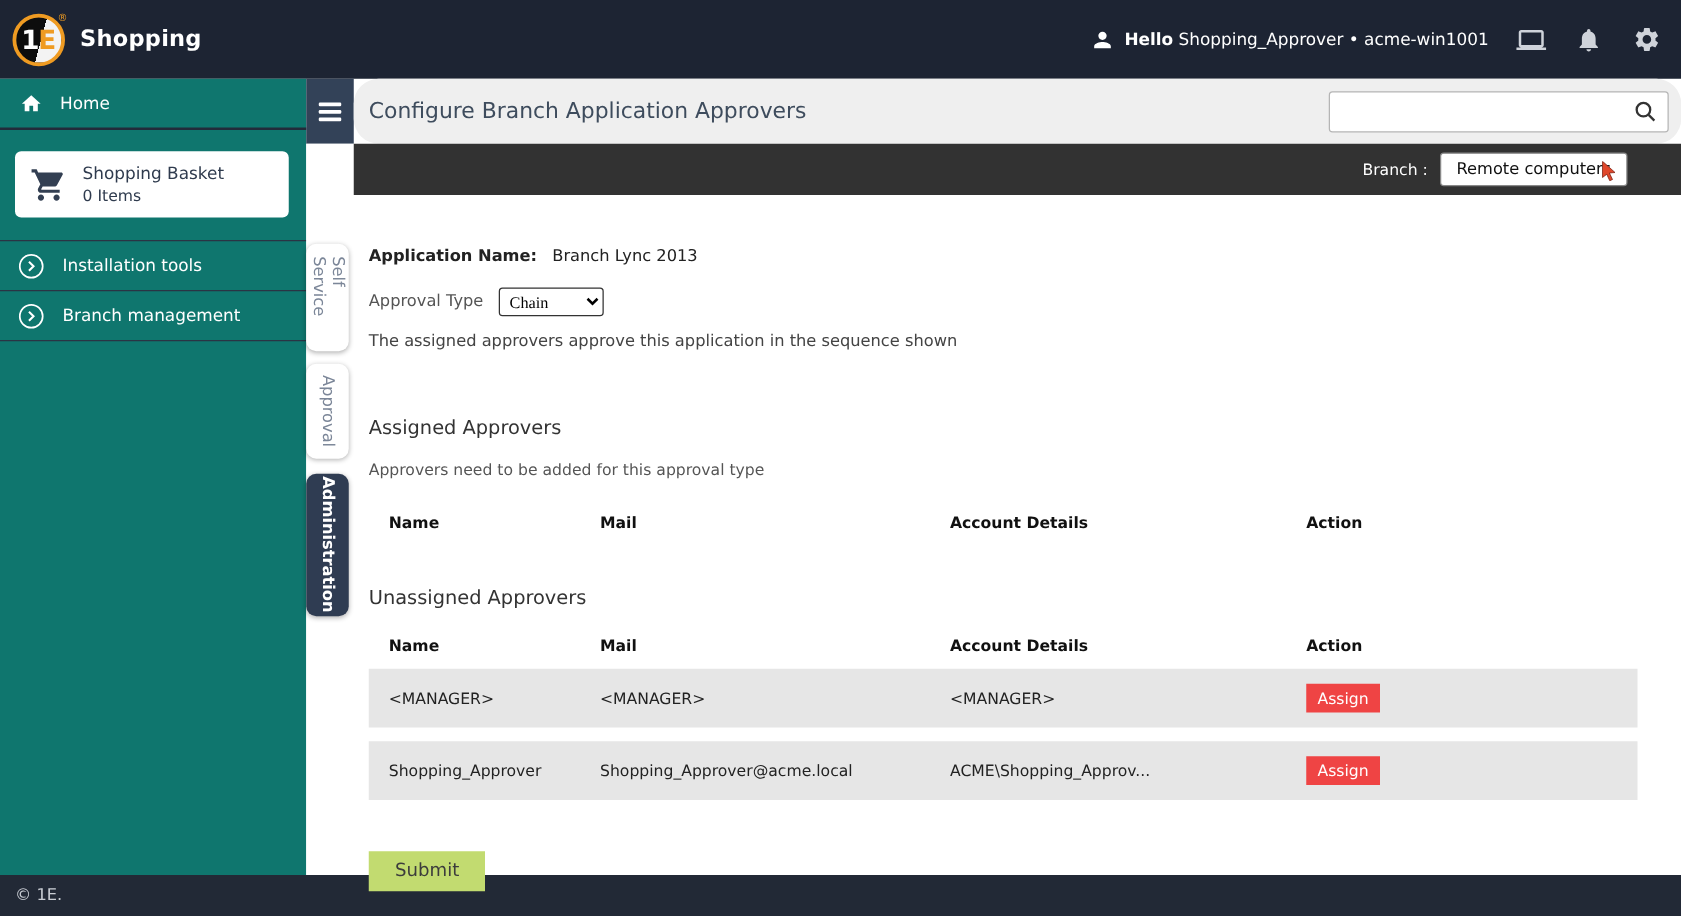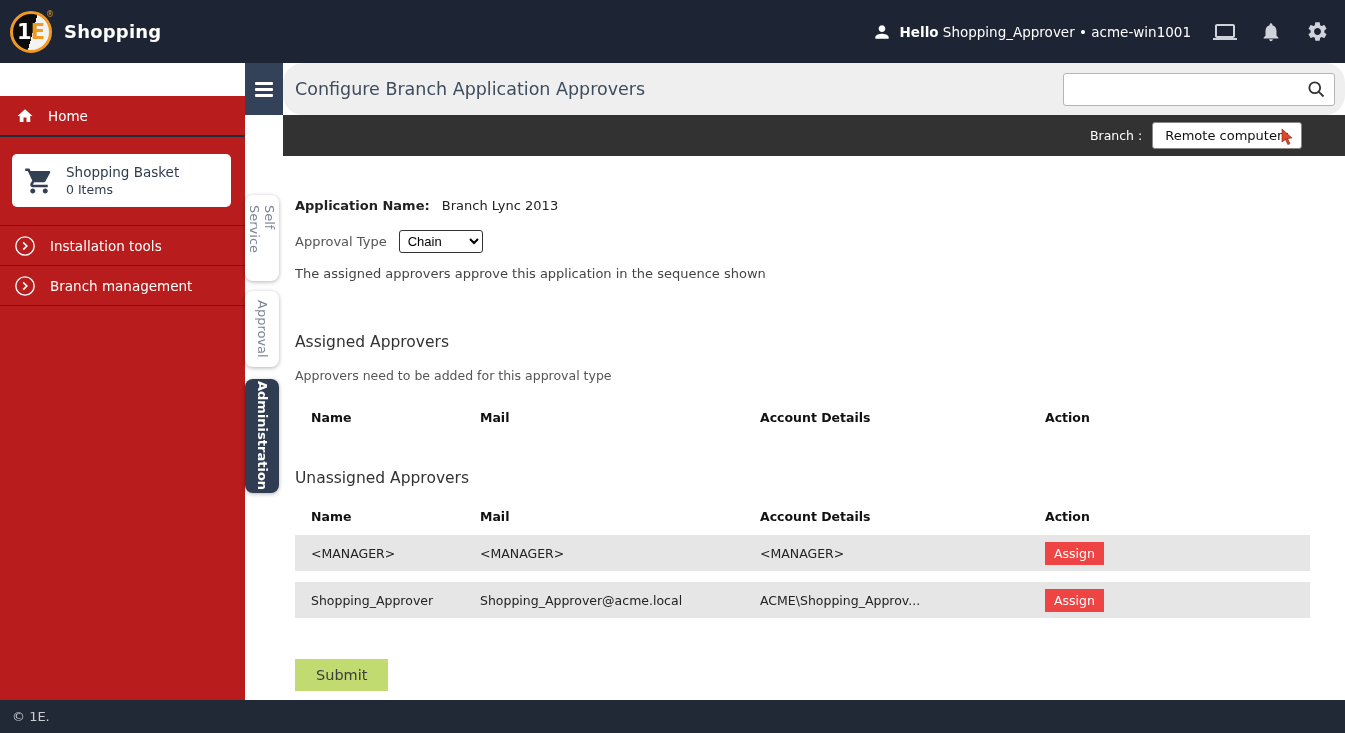--- a/index.html
+++ b/index.html
@@ -20,21 +20,21 @@
   .topbar-right { margin-left:auto; display:flex; align-items:center; gap:22px; }
   .greeting { display:flex; align-items:center; gap:8px; color:#fff; font-size:13.5px; }
   .greeting b { font-weight:bold; }
   .top-icon { width:24px; height:24px; display:flex; align-items:center; justify-content:center; cursor:pointer; }
   .top-icon svg { fill:#cfd3da; }
 
   
   .body-row { flex:1; display:flex; min-height:0; }
 
   
-  .sidebar { width:245px; background:#b91c1c; flex-shrink:0; display:flex; flex-direction:column;margin-top:33px; }
+  .sidebar { width:245px; background:#0f766e; flex-shrink:0; display:flex; flex-direction:column; }
   .side-home { height:41px; display:flex; align-items:center; gap:14px; padding:0 16px; color:#fff;
                border-bottom:2px solid #222b3a; cursor:pointer; font-size:13.5px; }
   .side-home svg { fill:#fff; }
   .basket-card { background:#fff; border-radius:5px; margin:17px 14px 18px 12px; padding:10px 12px;
                  display:flex; align-items:center; gap:12px; cursor:pointer; }
   .basket-card svg { fill:#333f52; flex-shrink:0; }
   .basket-title { color:#2f3b4e; font-size:13.5px; }
   .basket-count { color:#2f3b4e; font-size:12.5px; margin-top:2px; }
   .side-nav { border-top:1px solid #2a3444; }
   .side-item { height:40px; display:flex; align-items:center; gap:14px; padding:0 14px; color:#fff;
@@ -71,31 +71,31 @@
           box-shadow:0 1px 4px rgba(0,0,0,.3); cursor:pointer; padding:10px 0; }
   .vtab.t1 { height:86px; }
   .vtab.t2 { height:76px; margin-top:10px; }
   .vtab.t3 { height:114px; margin-top:12px; background:#2f3c52; color:#fff; font-weight:bold; }
 
   .content { flex:1; padding:42px 35px 0 12px; min-width:0; }
   .appname-line { font-size:13px; color:#222; }
   .appname-line b { font-weight:bold; }
   .appname-line .val { margin-left:8px; }
   .approval-line { margin-top:17px; display:flex; align-items:center; gap:12px; color:#555; }
-  .approval-select { font-family:Liberation Sans, sans-serif; font-size:13px; border:1px solid #333; border-radius:3px;
+  .approval-select { font-family:Liberation Serif, serif; font-size:13px; border:1px solid #333; border-radius:3px;
                      padding:2px 4px; width:84px; background:#fff; }
   .seq-note { margin-top:13px; color:#444; font-size:13px; }
 
   .section-title { margin-top:52px; font-size:15.5px; color:#333; }
   .section-sub { margin-top:17px; font-size:12.5px; color:#555; }
 
   .tbl-header, .tbl-row { display:grid; grid-template-columns:169px 280px 285px 1fr; align-items:center; padding-left:16px; }
   .tbl-header { margin-top:22px; font-weight:bold; color:#111; font-size:12.5px; }
   .tbl-header.first { margin-top:27px; }
-  .tbl-row { background:#e6e6e6; height:36px; margin-top:11px; font-size:12.5px; color:#222; }
+  .tbl-row { background:#e6e6e6; height:47px; margin-top:11px; font-size:12.5px; color:#222; }
   .tbl-row:first-of-type { margin-top:9px; }
   .assign-btn { background:#ef4444; color:#fff; border:none; font-size:12.5px; padding:4px 9px;
                 cursor:pointer; justify-self:start; font-family:inherit; }
 
   .submit-btn { margin:41px 0 0 0; background:#c2db70; color:#3c3c3c; border:none; font-size:14.5px;
                 padding:8px 21px; cursor:pointer; font-family:inherit; }
 
   
   .footer { height:33px; background:#222936; color:#c9cdd4; display:flex; align-items:center;
             padding:0 12px; flex-shrink:0; font-size:13px; }

